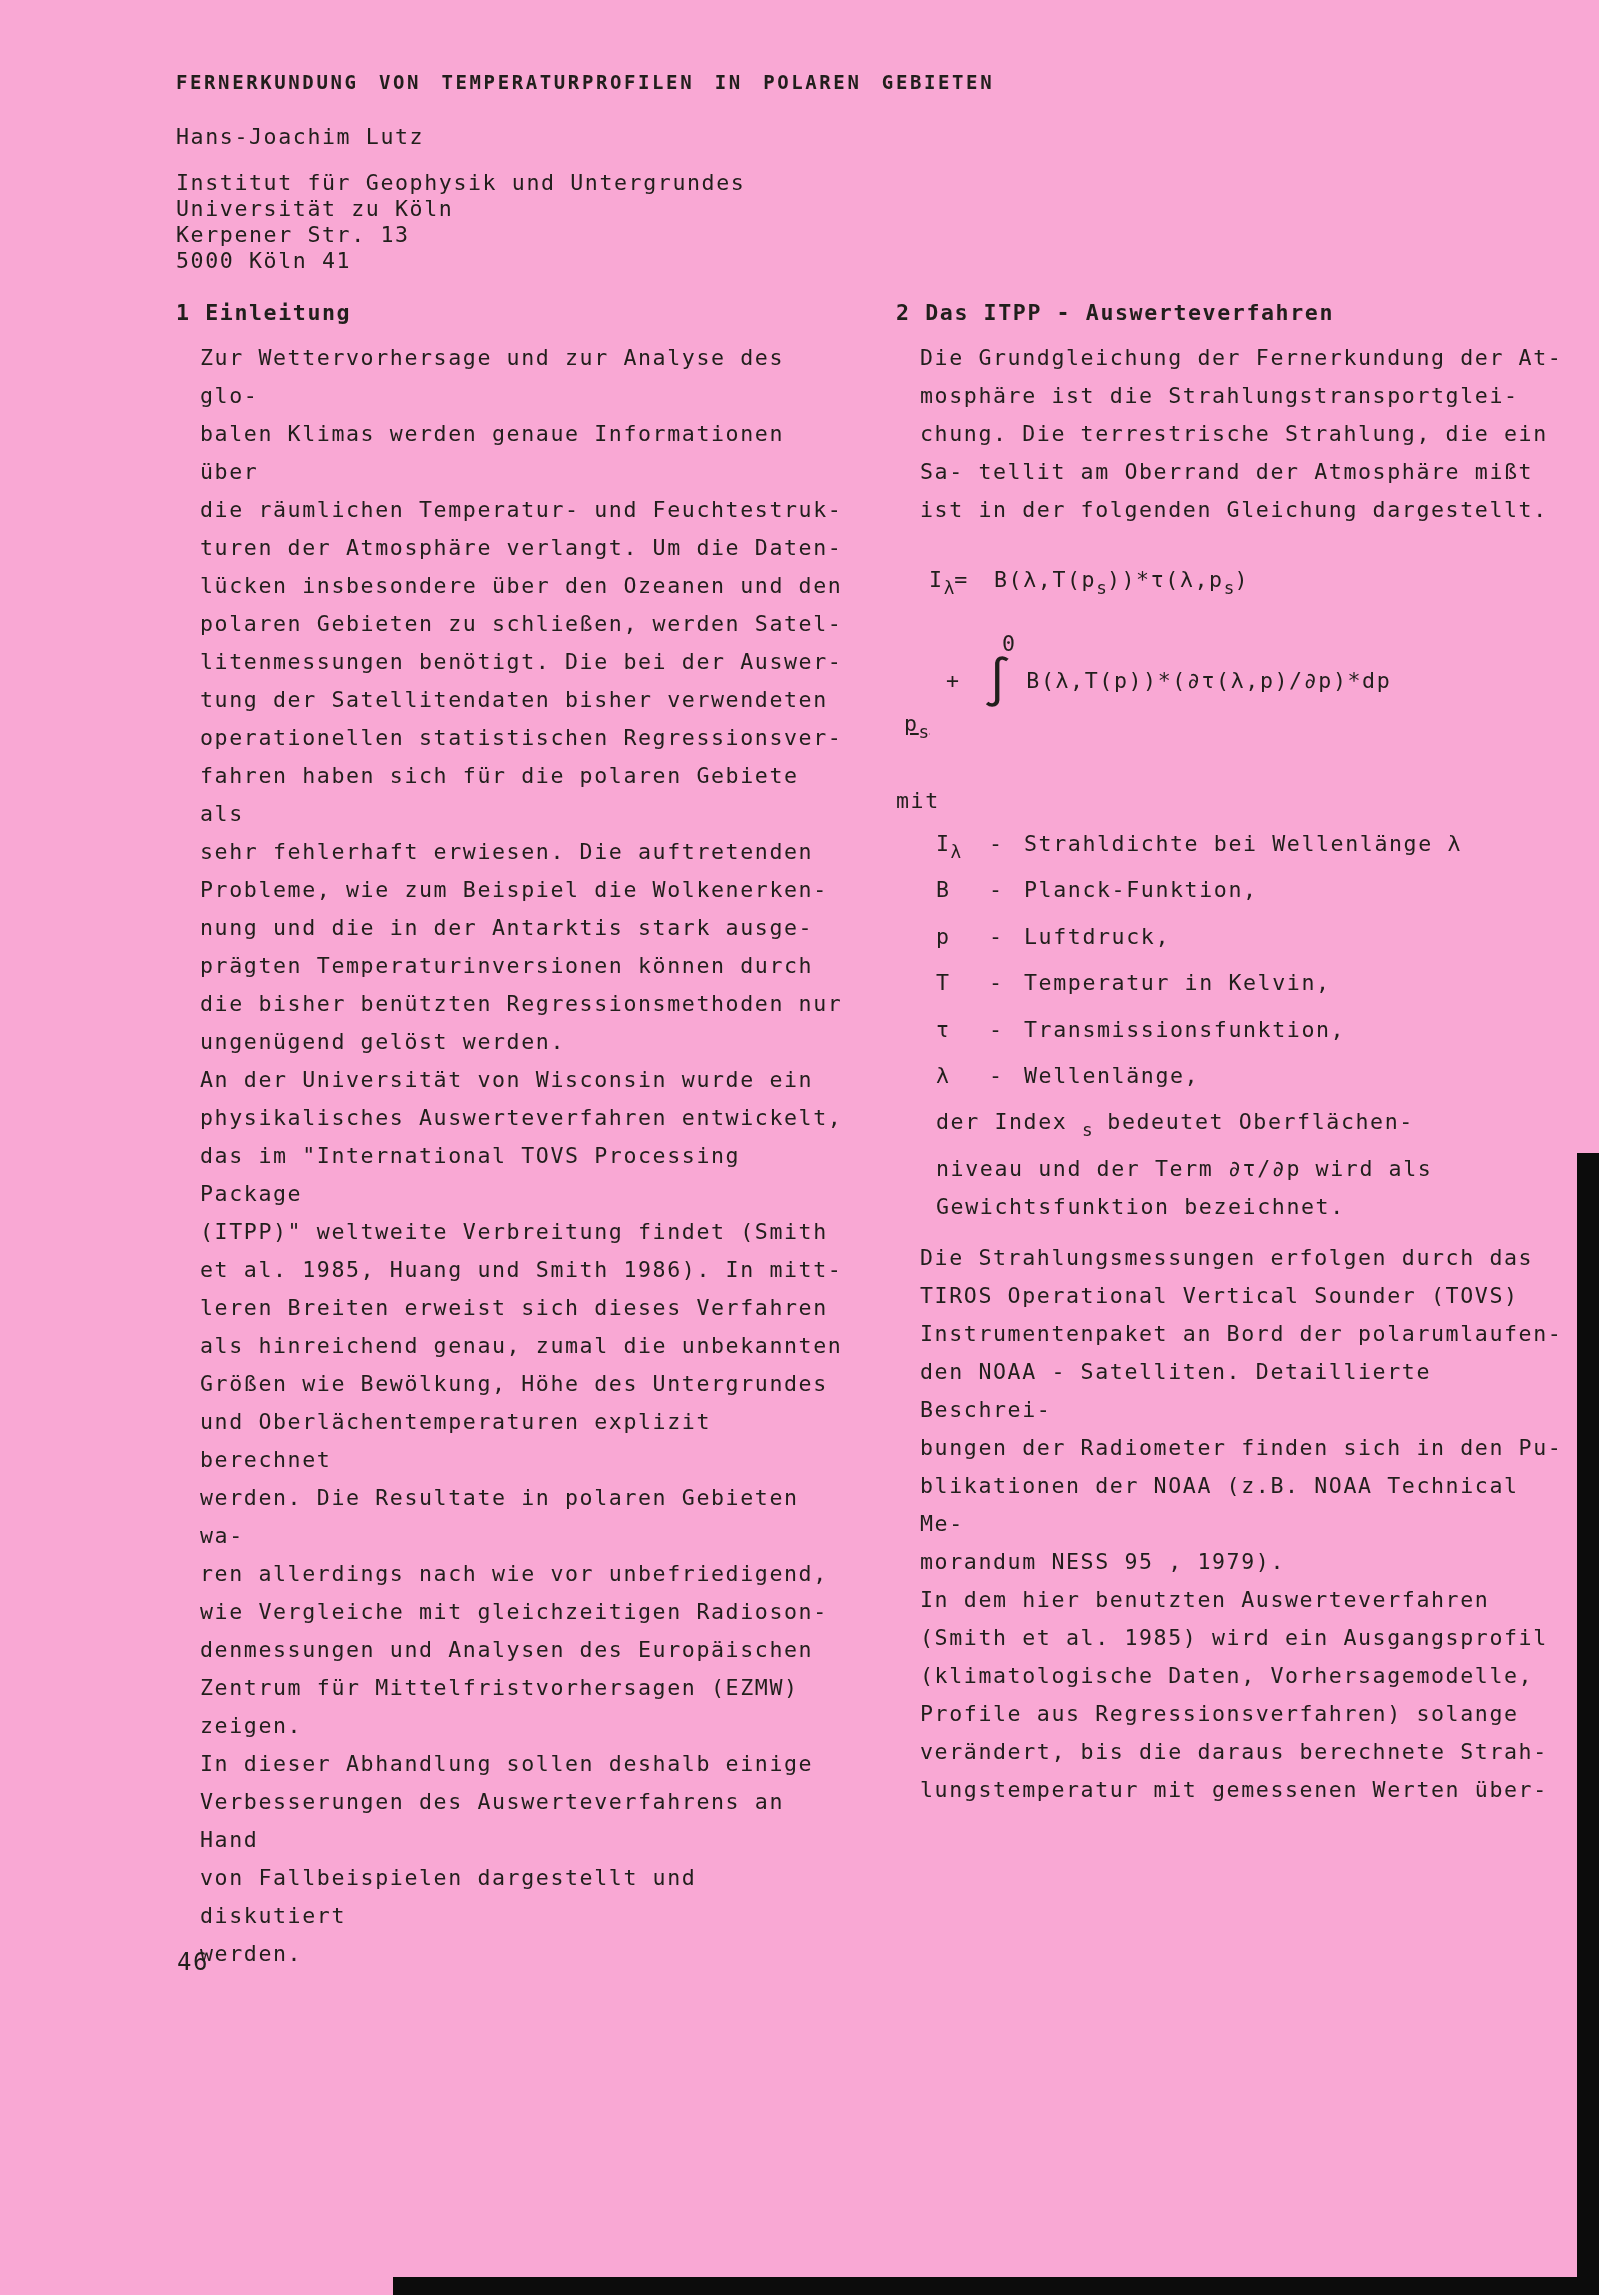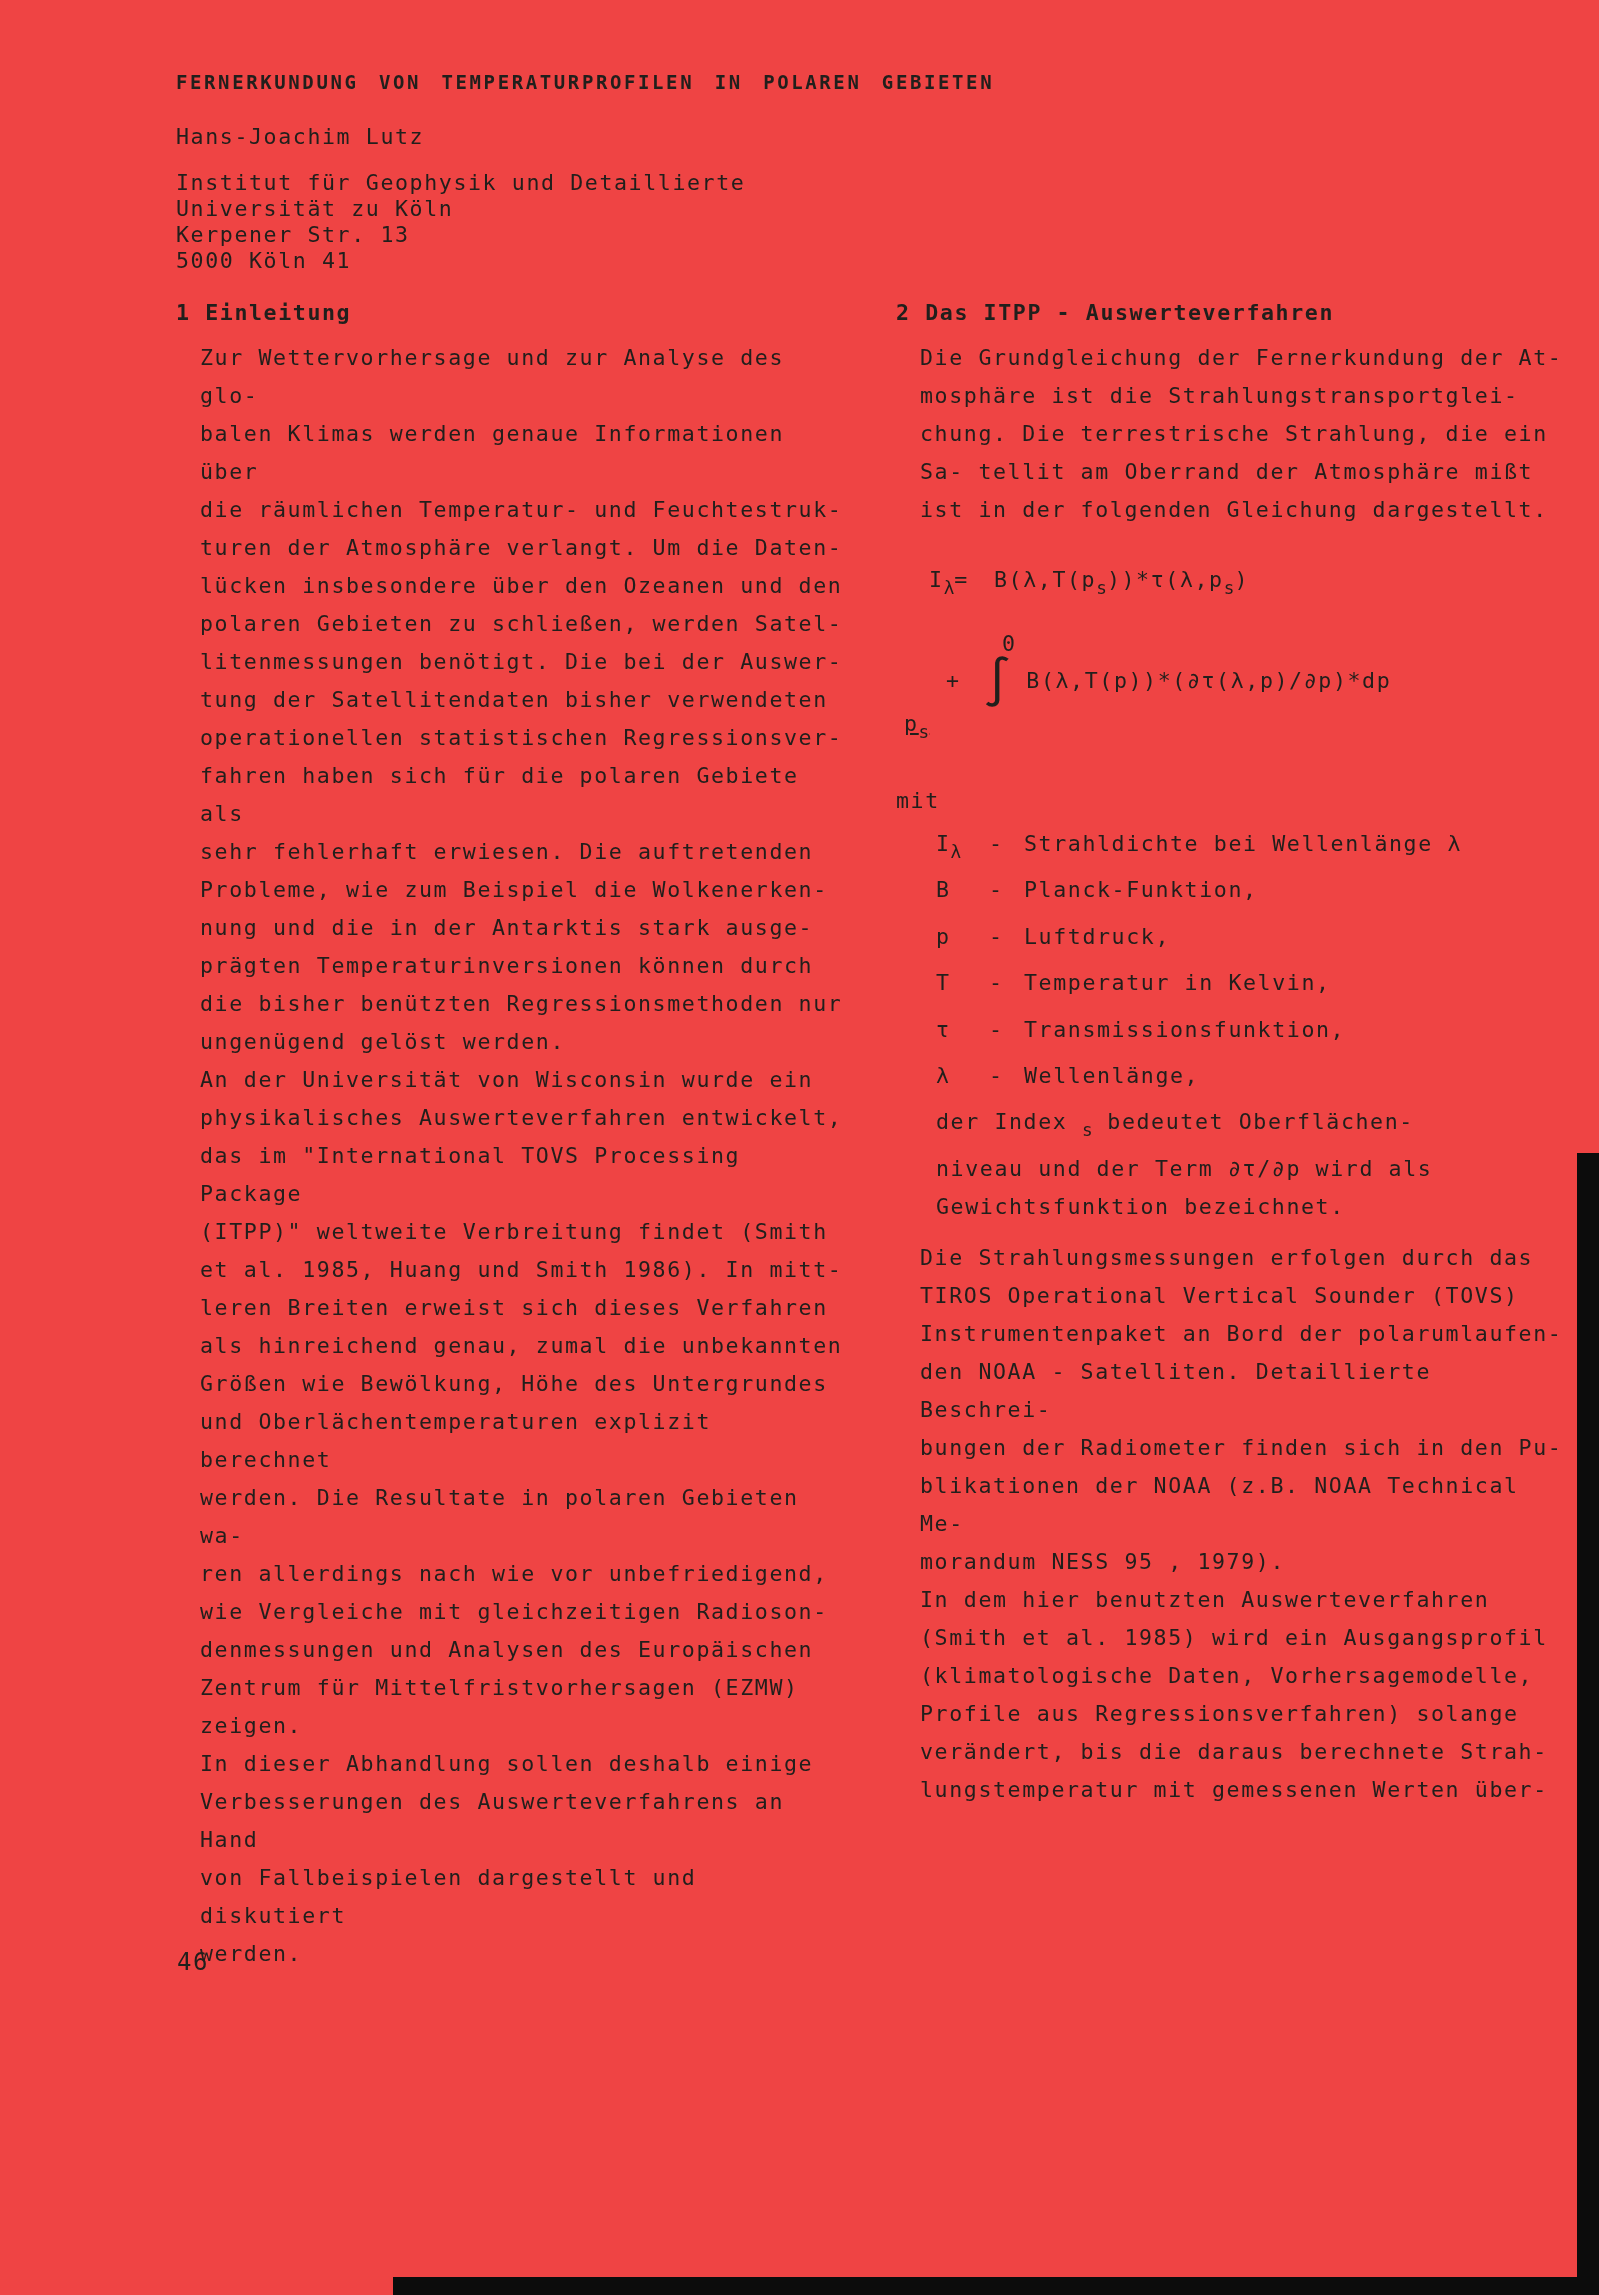--- a/index.html
+++ b/index.html
@@ -2,21 +2,21 @@
 <html style="font-size:12.8px"><head>
 <meta charset="utf-8">
 <style>
   * { margin: 0; padding: 0; box-sizing: border-box; }
   html, body { background: #d9d7d1; }
   .page {
     position: relative;
     width: 1599px;
     height: 2295px;
     margin: 0 auto;
-    background: #ef4444;
+    background: #f9a8d4;
     color: #211f1c;
     font-family: "DejaVu Sans Mono", "Liberation Mono", monospace;
     font-size: 21.6px;
     letter-spacing: 1.6px;
     overflow: hidden;
     padding: 70px 0 0 176px;
   }
   .title {
     font-size: 19px;
     font-weight: bold;
@@ -106,21 +106,21 @@
 </head>
 <body>
 
 <div class="page">
 
   <h1 class="title">FERNERKUNDUNG VON TEMPERATURPROFILEN IN POLAREN GEBIETEN</h1>
 
   <div class="author">Hans-Joachim Lutz</div>
 
   <div class="address">
-    <div class="address-line">Institut für Geophysik und Detaillierte</div>
+    <div class="address-line">Institut für Geophysik und Untergrundes</div>
     <div class="address-line">Universität zu Köln</div>
     <div class="address-line">Kerpener Str. 13</div>
     <div class="address-line">5000 Köln 41</div>
   </div>
 
   <div class="columns">
 
     <section class="col">
       <h2 class="col-heading">1 Einleitung</h2>
       <p class="body">Zur Wettervorhersage und zur Analyse des glo-

